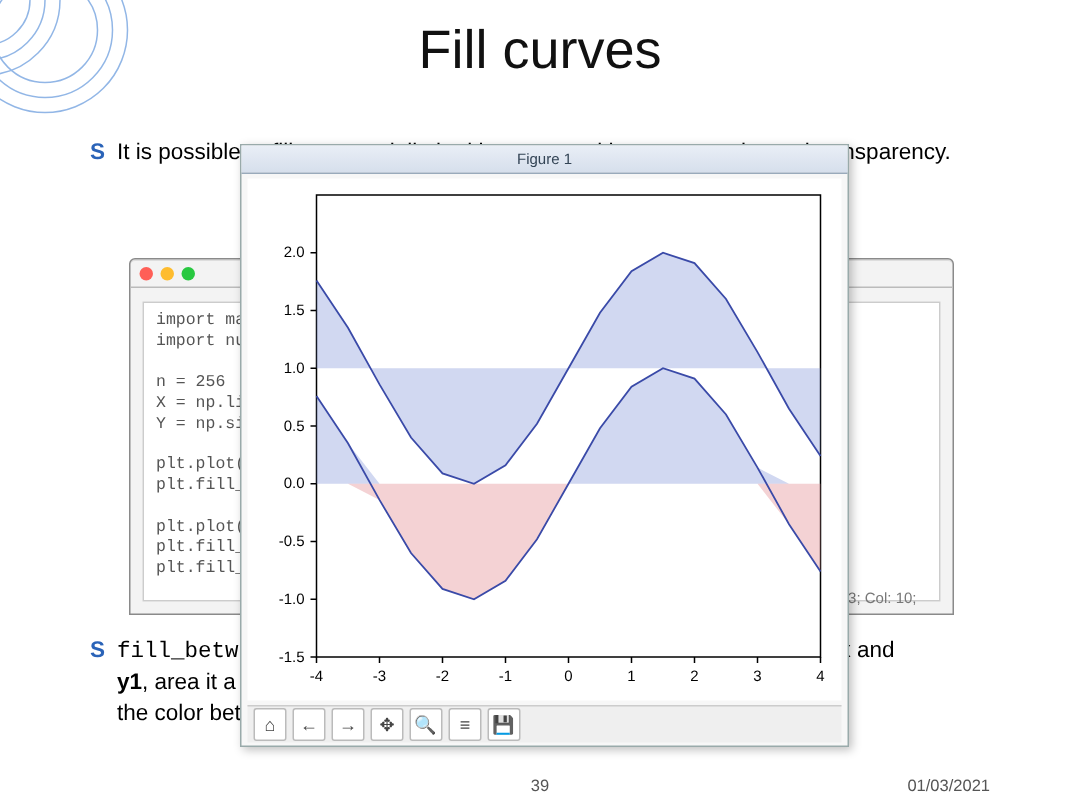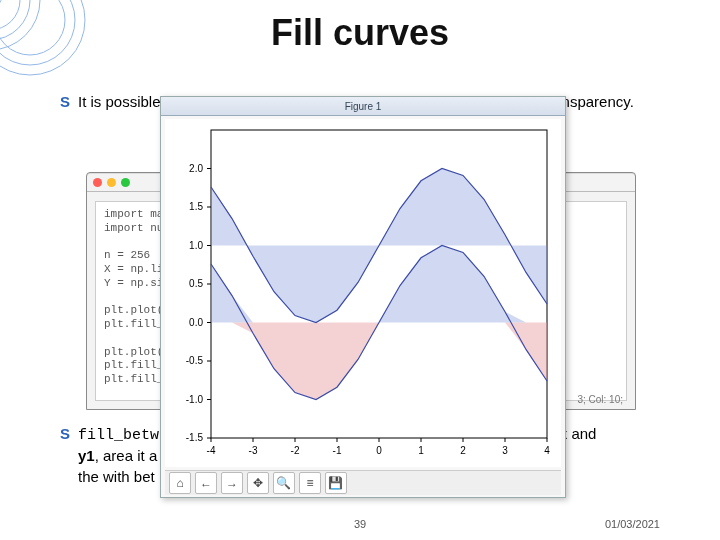--- a/index.html
+++ b/index.html
@@ -1,27 +1,27 @@
 <!DOCTYPE html>
 <html><head>
 <meta charset="utf-8">
 <style>
   html,body{margin:0;padding:0;width:720px;height:540px;font-family:Arial,Helvetica,sans-serif;background:#fff;color:#000;overflow:hidden}
   .slide{position:relative;width:720px;height:540px;box-sizing:border-box}
   .deco{position:absolute;top:-30px;left:-40px;width:160px;height:120px;pointer-events:none}
   .deco svg{width:100%;height:100%}
-  .title{position:absolute;top:12px;left:0;width:100%;text-align:center;font-size:36px;font-weight:700;color:#111}
+  .title{position:absolute;top:12px;left:0;width:100%;text-align:center;font-size:36px;font-weight:400;color:#111}
   .body{position:absolute;top:92px;left:60px;right:52px}
   .bullet{display:flex;font-size:15px;text-align:justify;line-height:1.35;margin-bottom:10px}
   .bul-mark{flex:0 0 18px;color:#2a63b8;font-weight:700}
   .codewin{position:absolute;top:172px;left:86px;width:548px;height:236px;border:1px solid #8a8a8a;border-radius:4px 4px 0 0;background:#f3f3f3;box-shadow:0 1px 0 #ddd inset}
   .tbar{height:18px;border-bottom:1px solid #bbb;display:flex;align-items:center;padding:0 6px;gap:5px}
   .tdot{width:9px;height:9px;border-radius:50%}
   .code{position:absolute;top:28px;left:8px;right:8px;bottom:8px;background:#fff;border:1px solid #ccc;padding:6px 8px;font-family:"Courier New",monospace;font-size:11px;color:#555;line-height:1.25;white-space:pre;overflow:hidden}
-  .statusbar{position:absolute;right:12px;bottom:4px;font-size:10px;color:#777}
+  .statusbar{position:absolute;right:24px;bottom:4px;font-size:10px;color:#777}
   .figwin{position:absolute;top:96px;left:160px;width:404px;height:400px;background:#f7f7f7;border:1px solid #9aa;box-shadow:2px 2px 6px rgba(0,0,0,.25)}
   .figtitlebar{height:18px;background:linear-gradient(#e9eef6,#d6dfec);border-bottom:1px solid #9ab;display:flex;align-items:center;justify-content:center;font-size:10px;color:#345}
   .plotarea{position:absolute;top:22px;left:4px;right:4px;bottom:30px;background:#fff}
   .toolbar{position:absolute;left:4px;right:4px;bottom:2px;height:24px;background:#efefef;display:flex;align-items:center;gap:4px;padding:0 4px;border-top:1px solid #ccc}
   .tbtn{width:20px;height:20px;background:#fff;border:1px solid #bbb;border-radius:2px;display:flex;align-items:center;justify-content:center;font-size:12px;color:#444}
   .bottom-text{position:absolute;top:424px;left:60px;right:52px}
   .mono{font-family:"Courier New",monospace}
   .footer{position:absolute;bottom:10px;left:60px;right:60px;font-size:11px;color:#555;display:flex;justify-content:flex-end}
   .footer .pg{position:absolute;left:50%;transform:translateX(-50%)}
 </style>
@@ -78,21 +78,21 @@
   <div class="bottom-text">
     <div class="bullet">
       <span class="bul-mark">S</span>
       <span>
         <span class="mono">fill_betwe</span>
         <span style="display:inline-block;width:330px"></span>
         <span>uments x and</span><br>
         <b>y1</b><span>, area it a</span>
         <span style="display:inline-block;width:300px"></span>
         <span>method will fill</span><br>
-        <span>the with bet</span>
+        <span>the color bet</span>
       </span>
     </div>
   </div>
 
   <div class="figwin">
     <div class="figtitlebar">
       <span>Figure 1</span>
     </div>
     <div class="plotarea">
       <svg id="plotsvg" viewBox="0 0 396 346" width="100%" height="100%">

